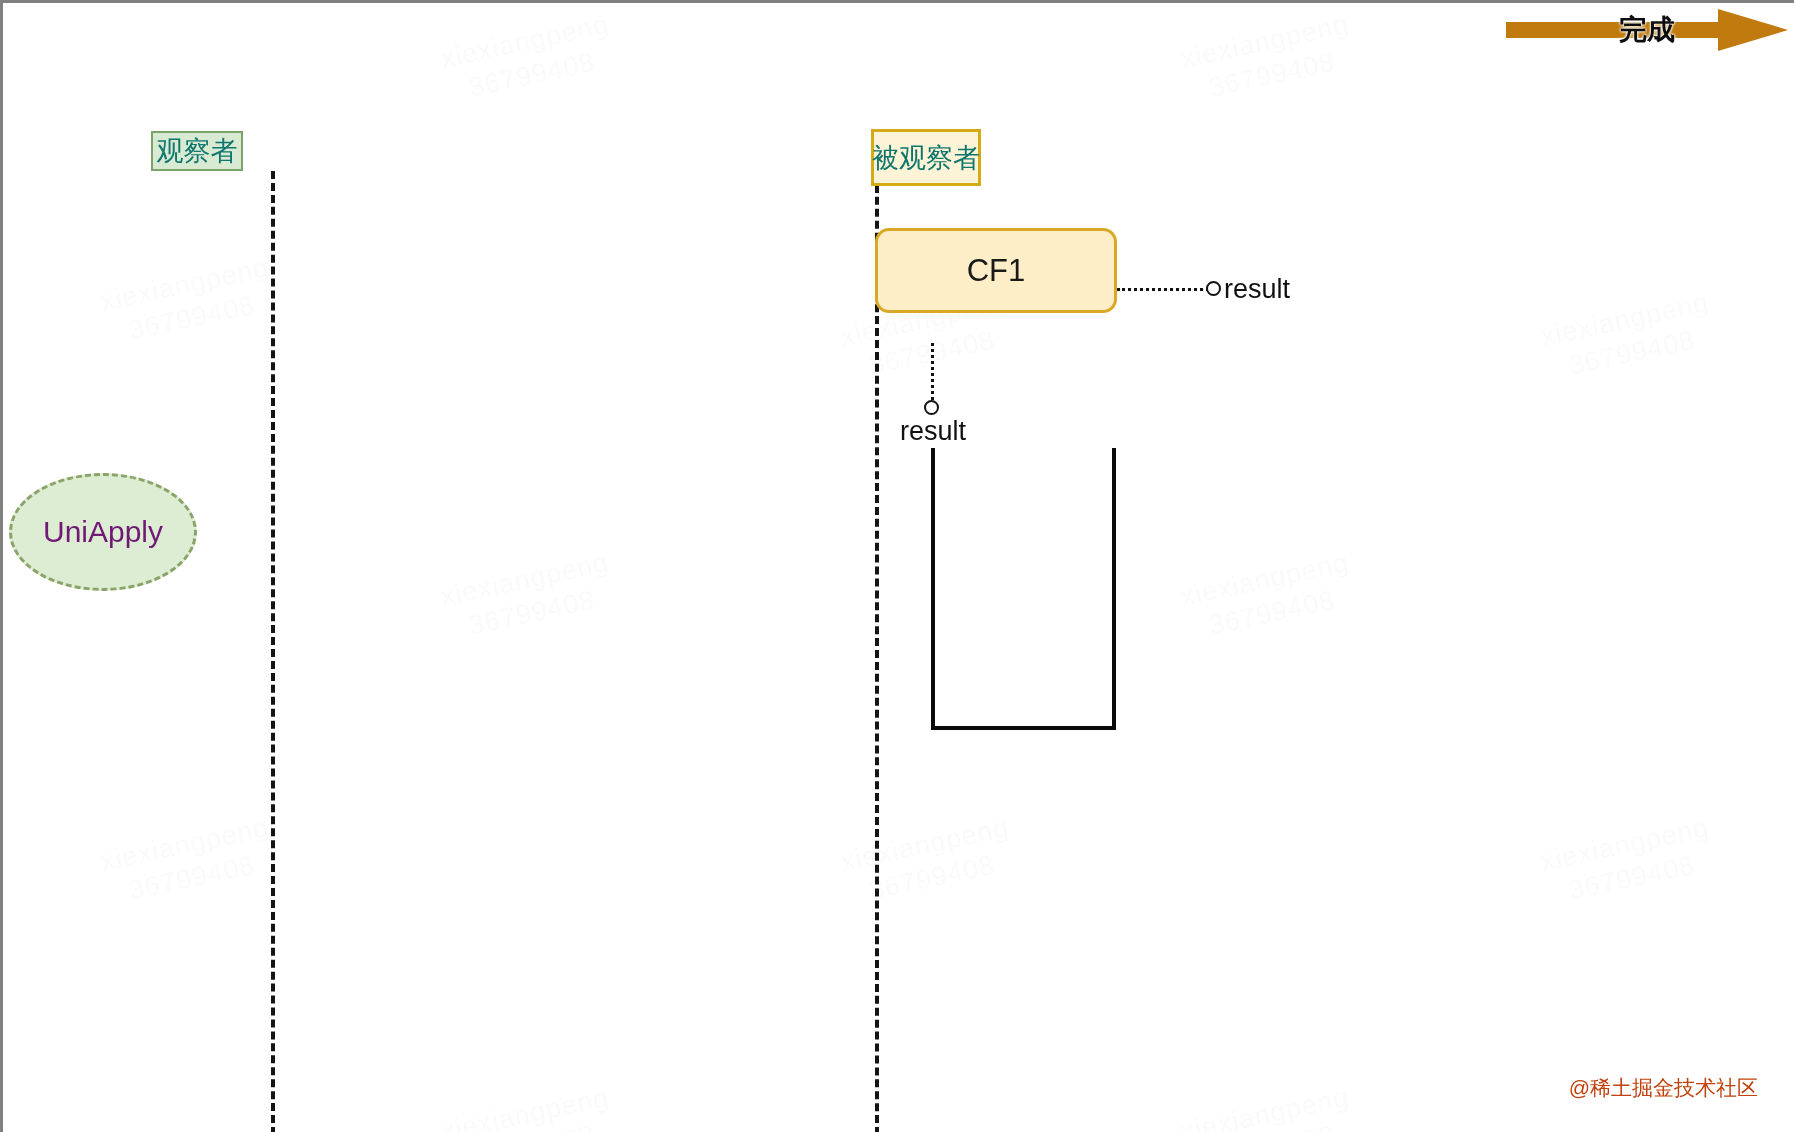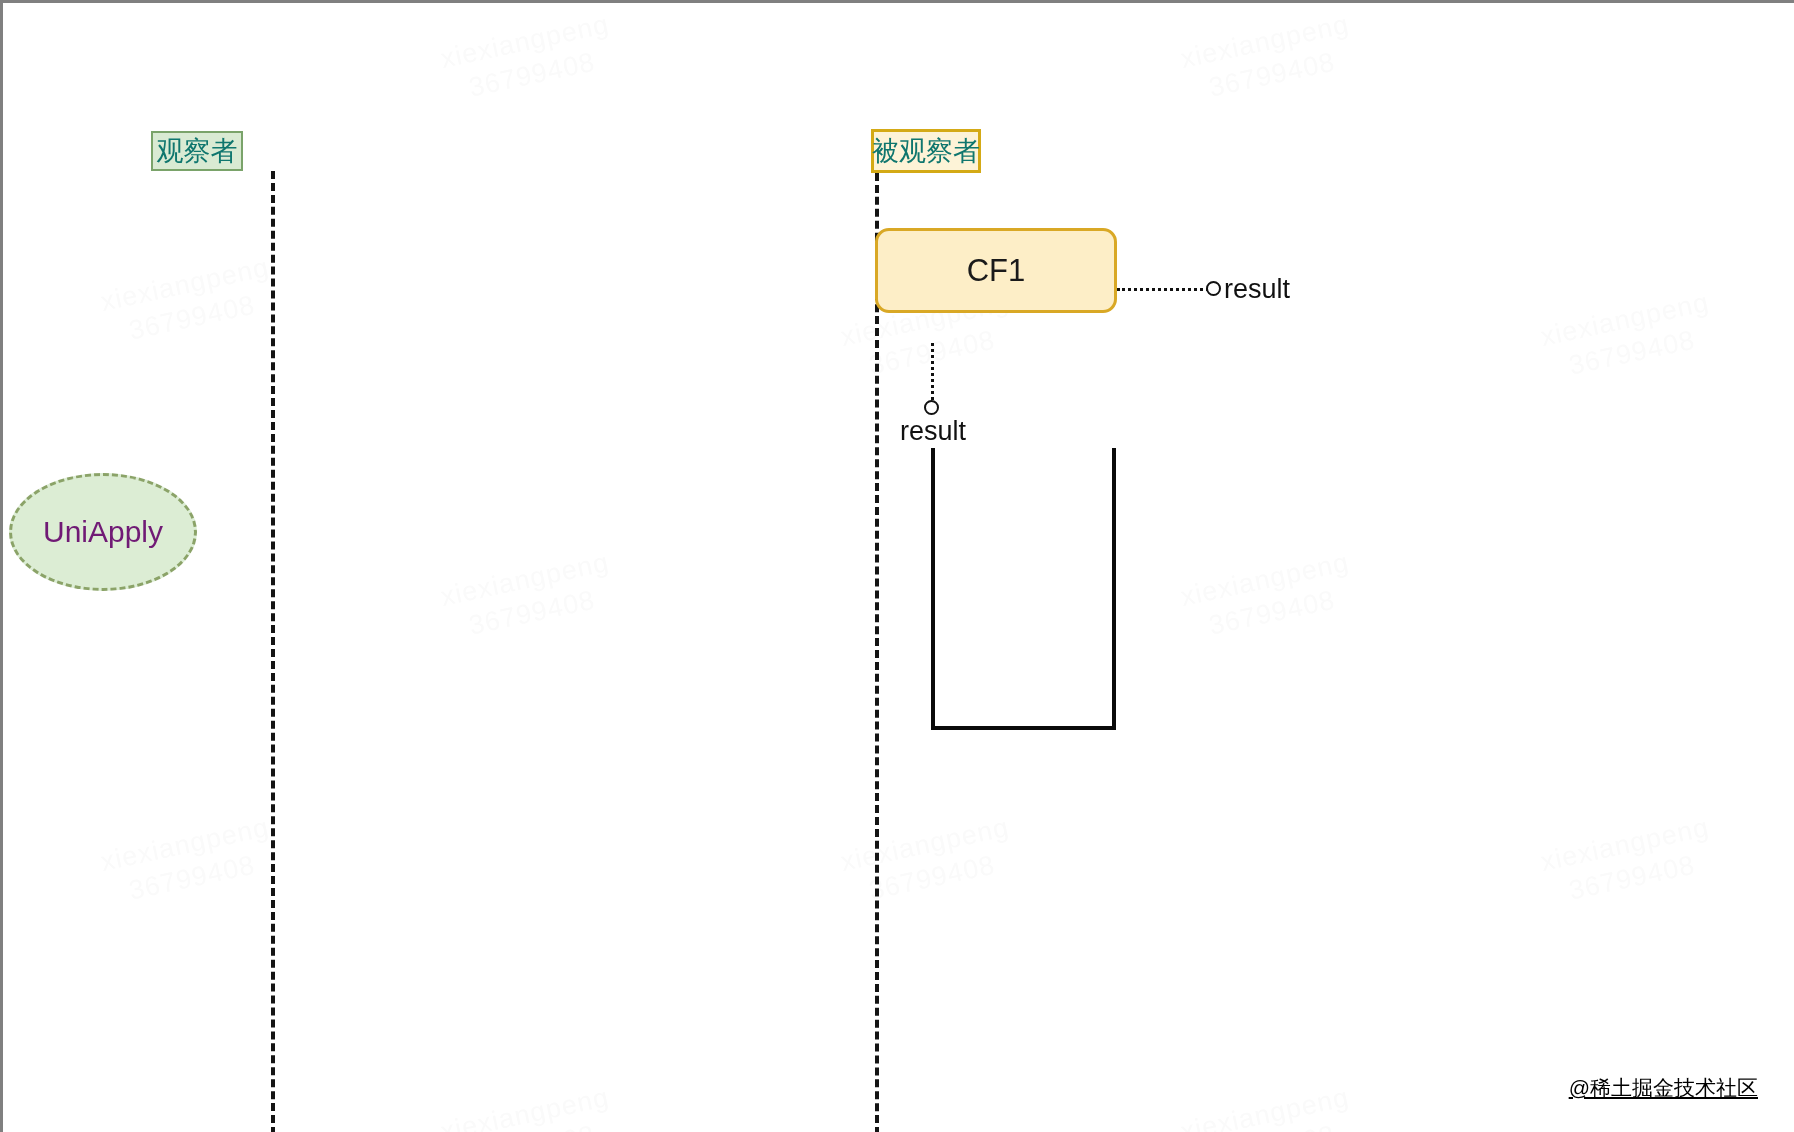--- a/index.html
+++ b/index.html
@@ -39,26 +39,25 @@
     text-align: center;
     white-space: nowrap;
     user-select: none;
   }
   .wm b { display: block; font-weight: normal; }
 
   .wm-corner {
     position: absolute;
     right: 36px;
     bottom: 30px;
-    color: #000000;
+    color: #c2410c;
     font-size: 21px;
     font-family: "Liberation Sans", sans-serif;
     z-index: 6;
     white-space: nowrap;
-    text-decoration: underline;
   }
 
   
   .lifeline {
     position: absolute;
     width: 0;
     border-left: 4px dashed #141414;
     z-index: 2;
   }
 
@@ -237,21 +236,21 @@
       </div>
   </div>
 
   <div class="lifeline" style="left:268px; top:168px; height:964px;"></div>
   <div class="lifeline" style="left:872px; top:170px; height:962px;"></div>
 
   <div class="head head-observer" style="left:148px; top:128px; width:92px; height:40px;">
     <span>观察者</span>
   </div>
 
-  <div class="head head-subject" style="left:868px; top:126px; width:110px; height:44px;">
+  <div class="head head-subject" style="left:868px; top:126px; width:110px; height:57px;">
     <span>被观察者</span>
   </div>
 
   <div class="cf-box" style="left:872px; top:225px; width:242px; height:85px;">
     <span>CF1</span>
   </div>
 
   <div class="dot-h" style="left:1114px; top:285px; width:92px;"></div>
   <div class="node-circle" style="left:1203px; top:278px;"></div>
   <div class="node-label" style="left:1221px; top:271px;text-align:right;">result</div>
@@ -262,19 +261,25 @@
 
   <div class="stack-box" style="left:928px; top:445px; width:185px; height:282px;"></div>
 
   <div class="ellipse" style="left:6px; top:470px; width:188px; height:118px;">
     <span>UniApply</span>
   </div>
 
   <div class="legend">
 
 
+    <div class="legend-row">
+      <svg width="294" height="54" viewBox="0 0 294 54" aria-hidden="true">
+        <path d="M6 19 H218 V6 L288 27 L218 48 V35 H6 Z" fill="#c07a0d"></path>
+      </svg>
+      <span class="legend-text">完成</span>
+    </div>
 
 
   </div>
 
   <div class="wm-corner">@稀土掘金技术社区</div>
 
 </div>
 
 </body></html>

